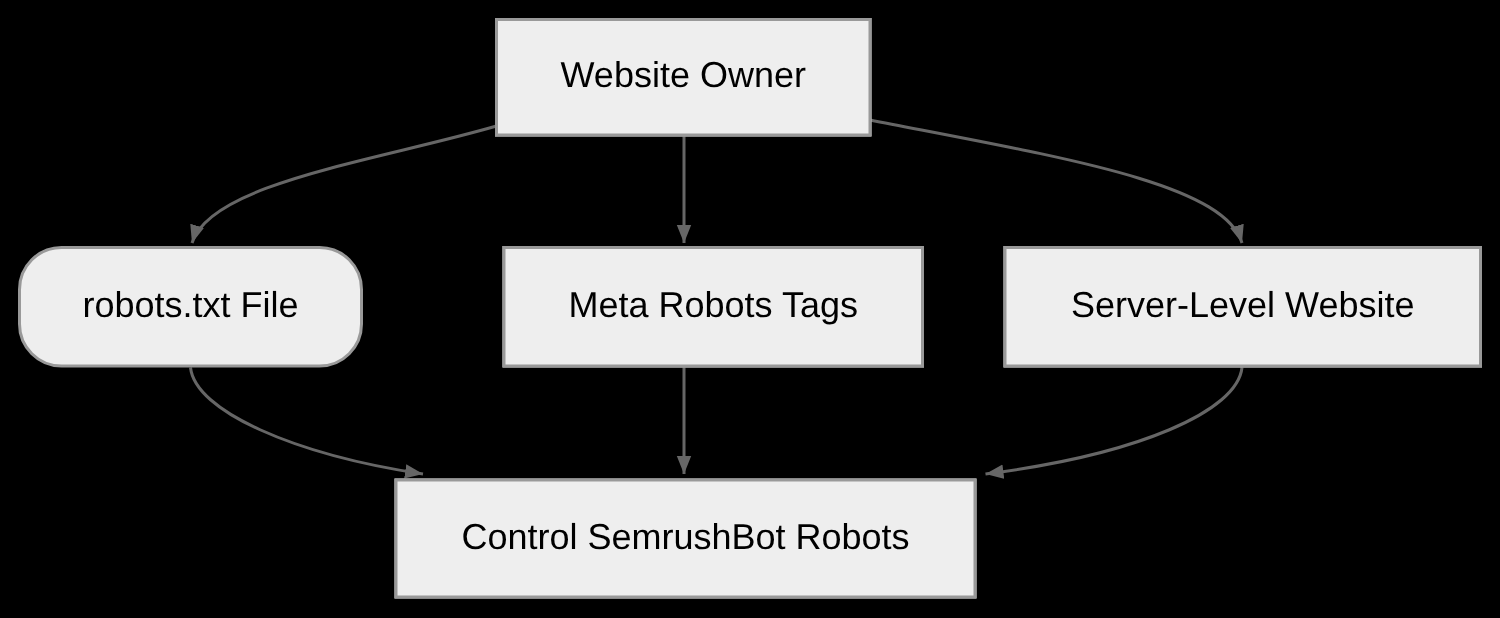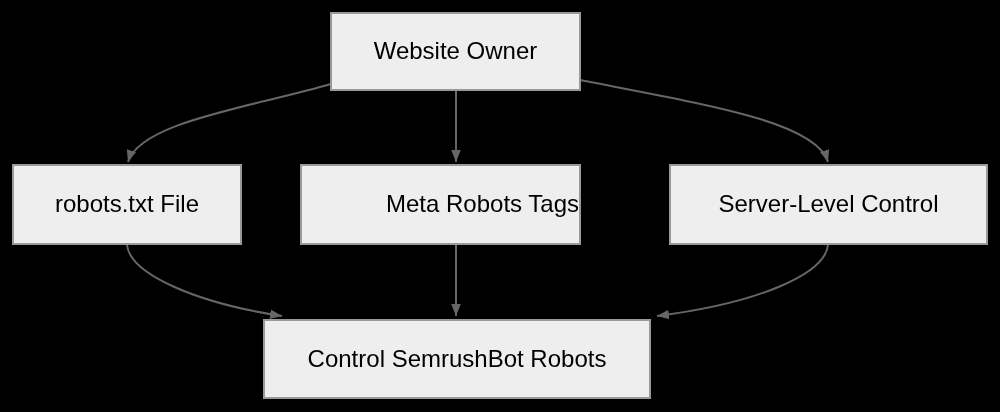--- a/index.html
+++ b/index.html
@@ -65,29 +65,29 @@
     <path class="edge" marker-end="url(#arrow)" d="M580,80 C708,105 816,122 828,162"></path>
     <path class="edge" marker-end="url(#arrow)" d="M127,245 C130,274 196,303 282,316"></path>
     <path class="edge" marker-end="url(#arrow)" d="M456,245 L456,316"></path>
     <path class="edge" marker-end="url(#arrow)" d="M828,245 C825,274 759,303 657,316"></path>
   </svg>
 
   <div class="node" style="left:330px; top:12px; width:251px; height:79px;">
     <span class="label">Website Owner</span>
   </div>
 
-  <div class="node" style="left:12px; top:164px; width:230px; height:81px;">
+  <div class="node" style="left:12px; top:164px; width:230px; height:81px;border-radius:29px;">
     <span class="label">robots.txt File</span>
   </div>
 
-  <div class="node" style="left:300px; top:164px; width:281px; height:81px;justify-content:flex-end;">
+  <div class="node" style="left:335px; top:164px; width:281px; height:81px;">
     <span class="label">Meta Robots Tags</span>
   </div>
 
   <div class="node" style="left:669px; top:164px; width:319px; height:81px;">
-    <span class="label">Server-Level Control</span>
+    <span class="label">Server-Level Website</span>
   </div>
 
   <div class="node" style="left:263px; top:319px; width:388px; height:80px;">
     <span class="label">Control SemrushBot Robots</span>
   </div>
 
 </div>
 
 </body></html>

